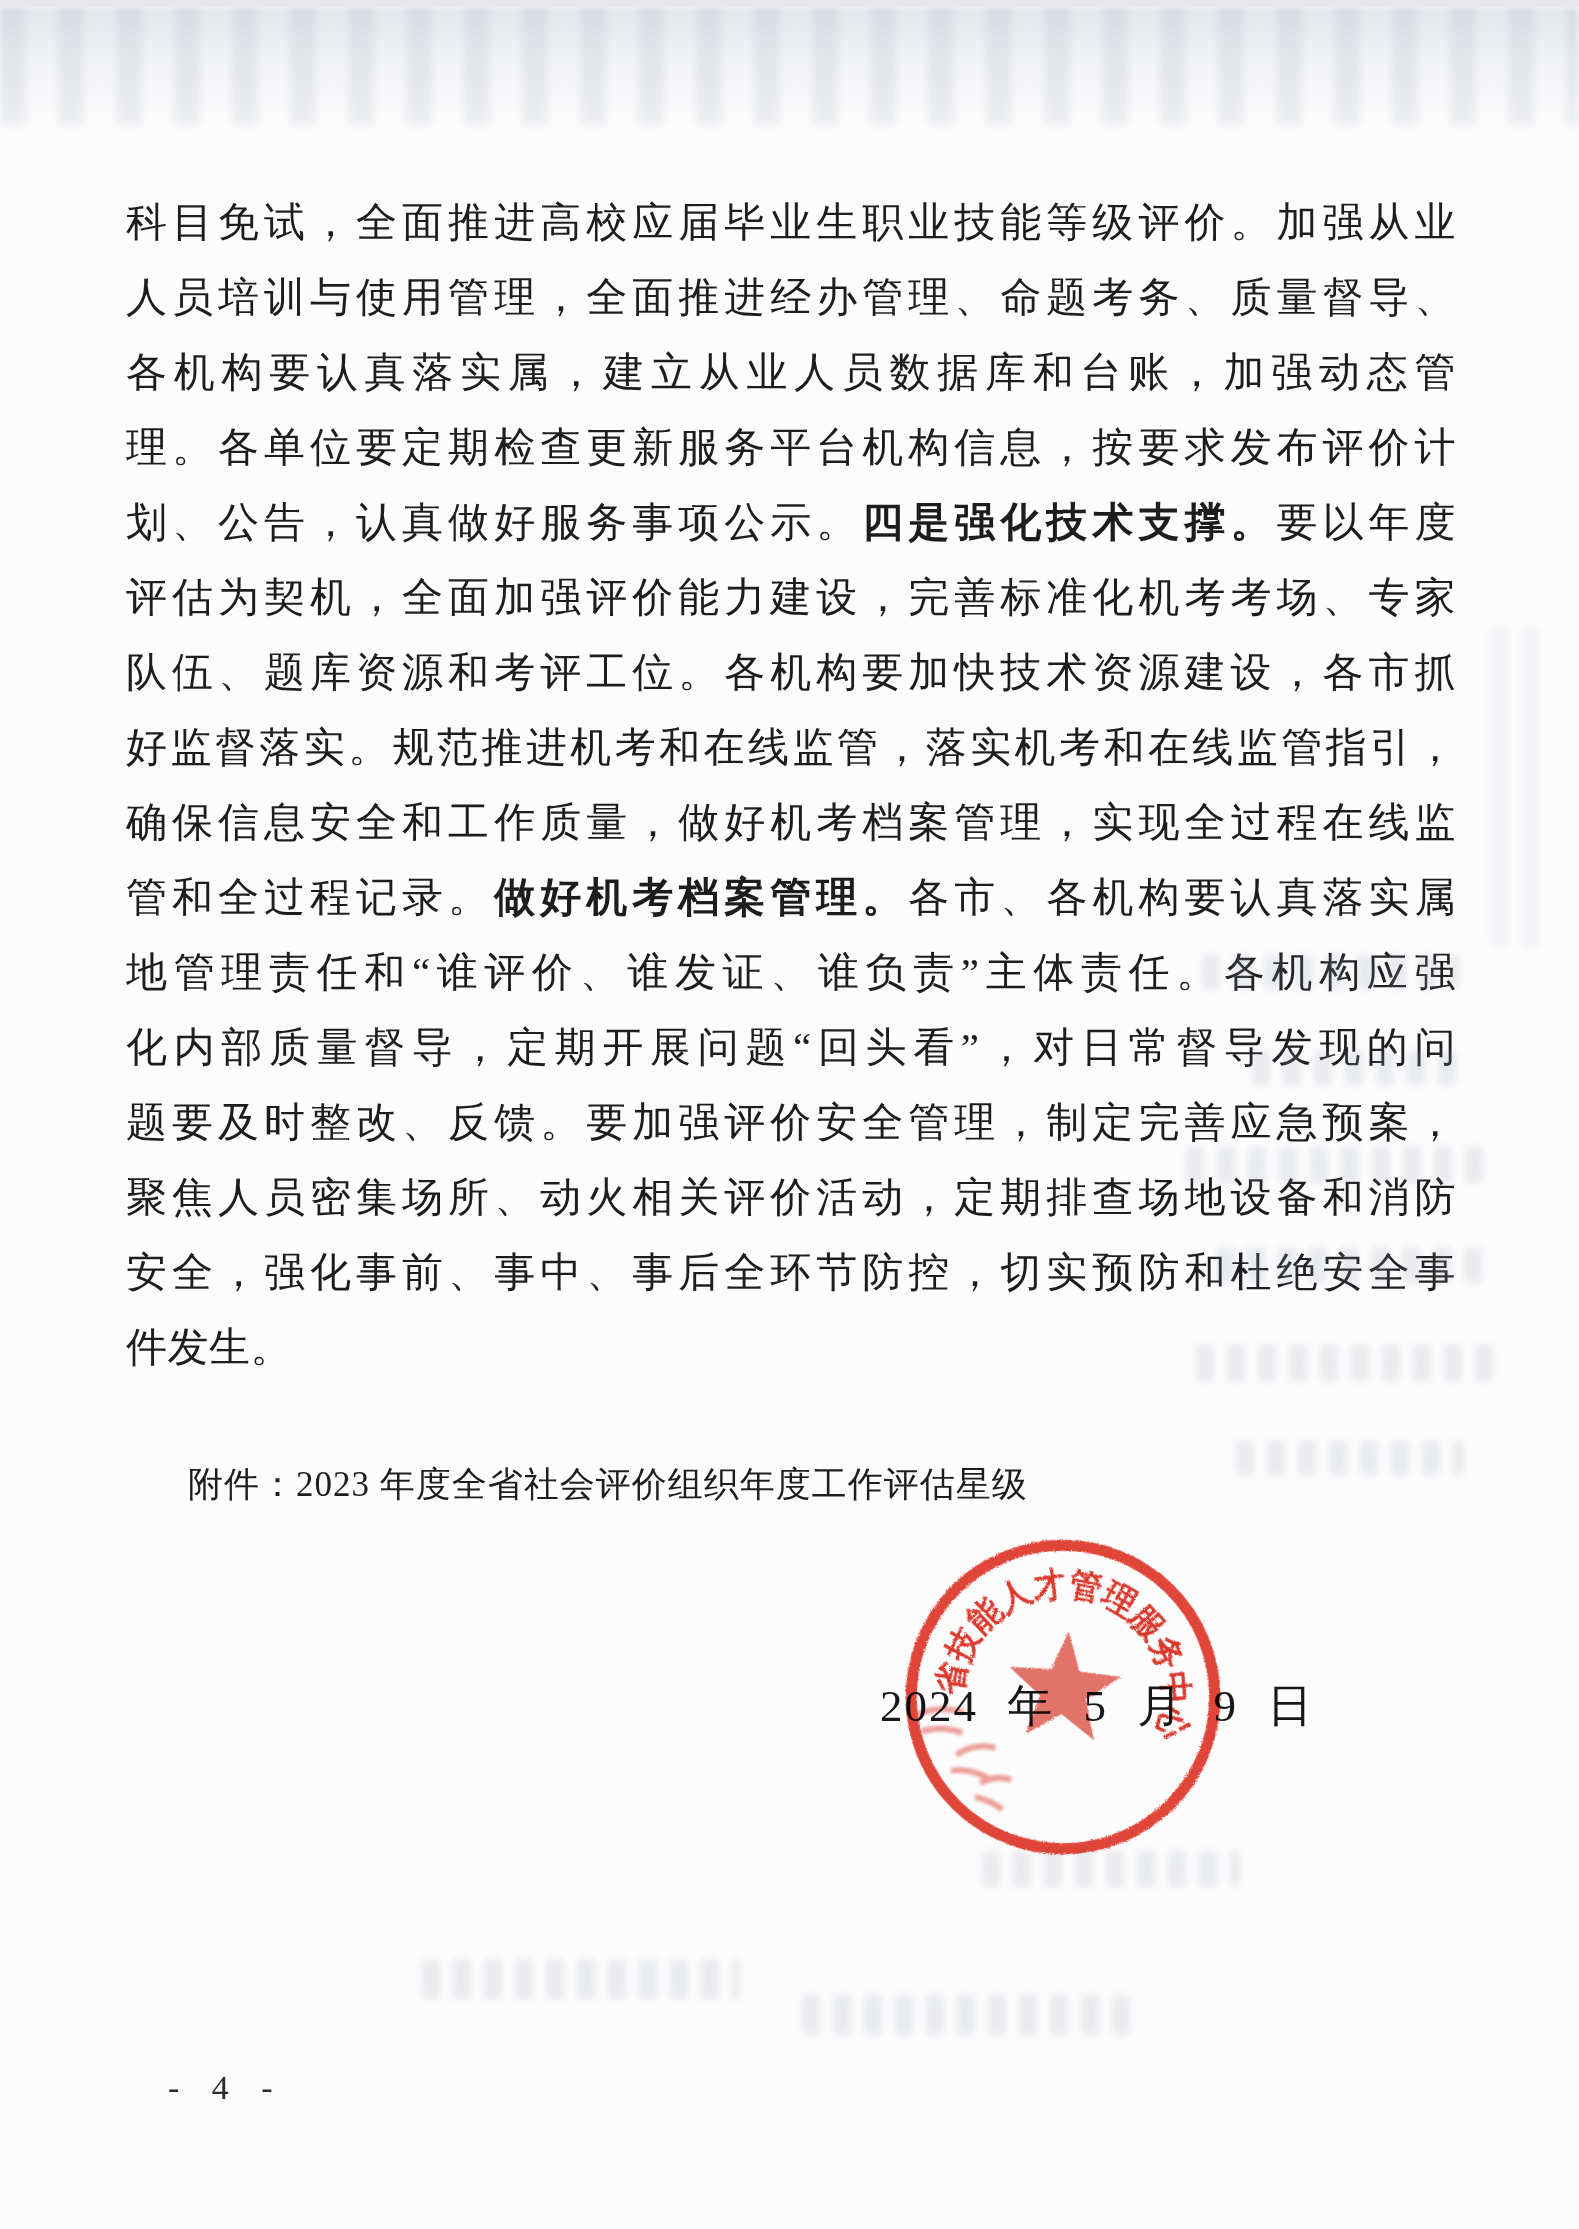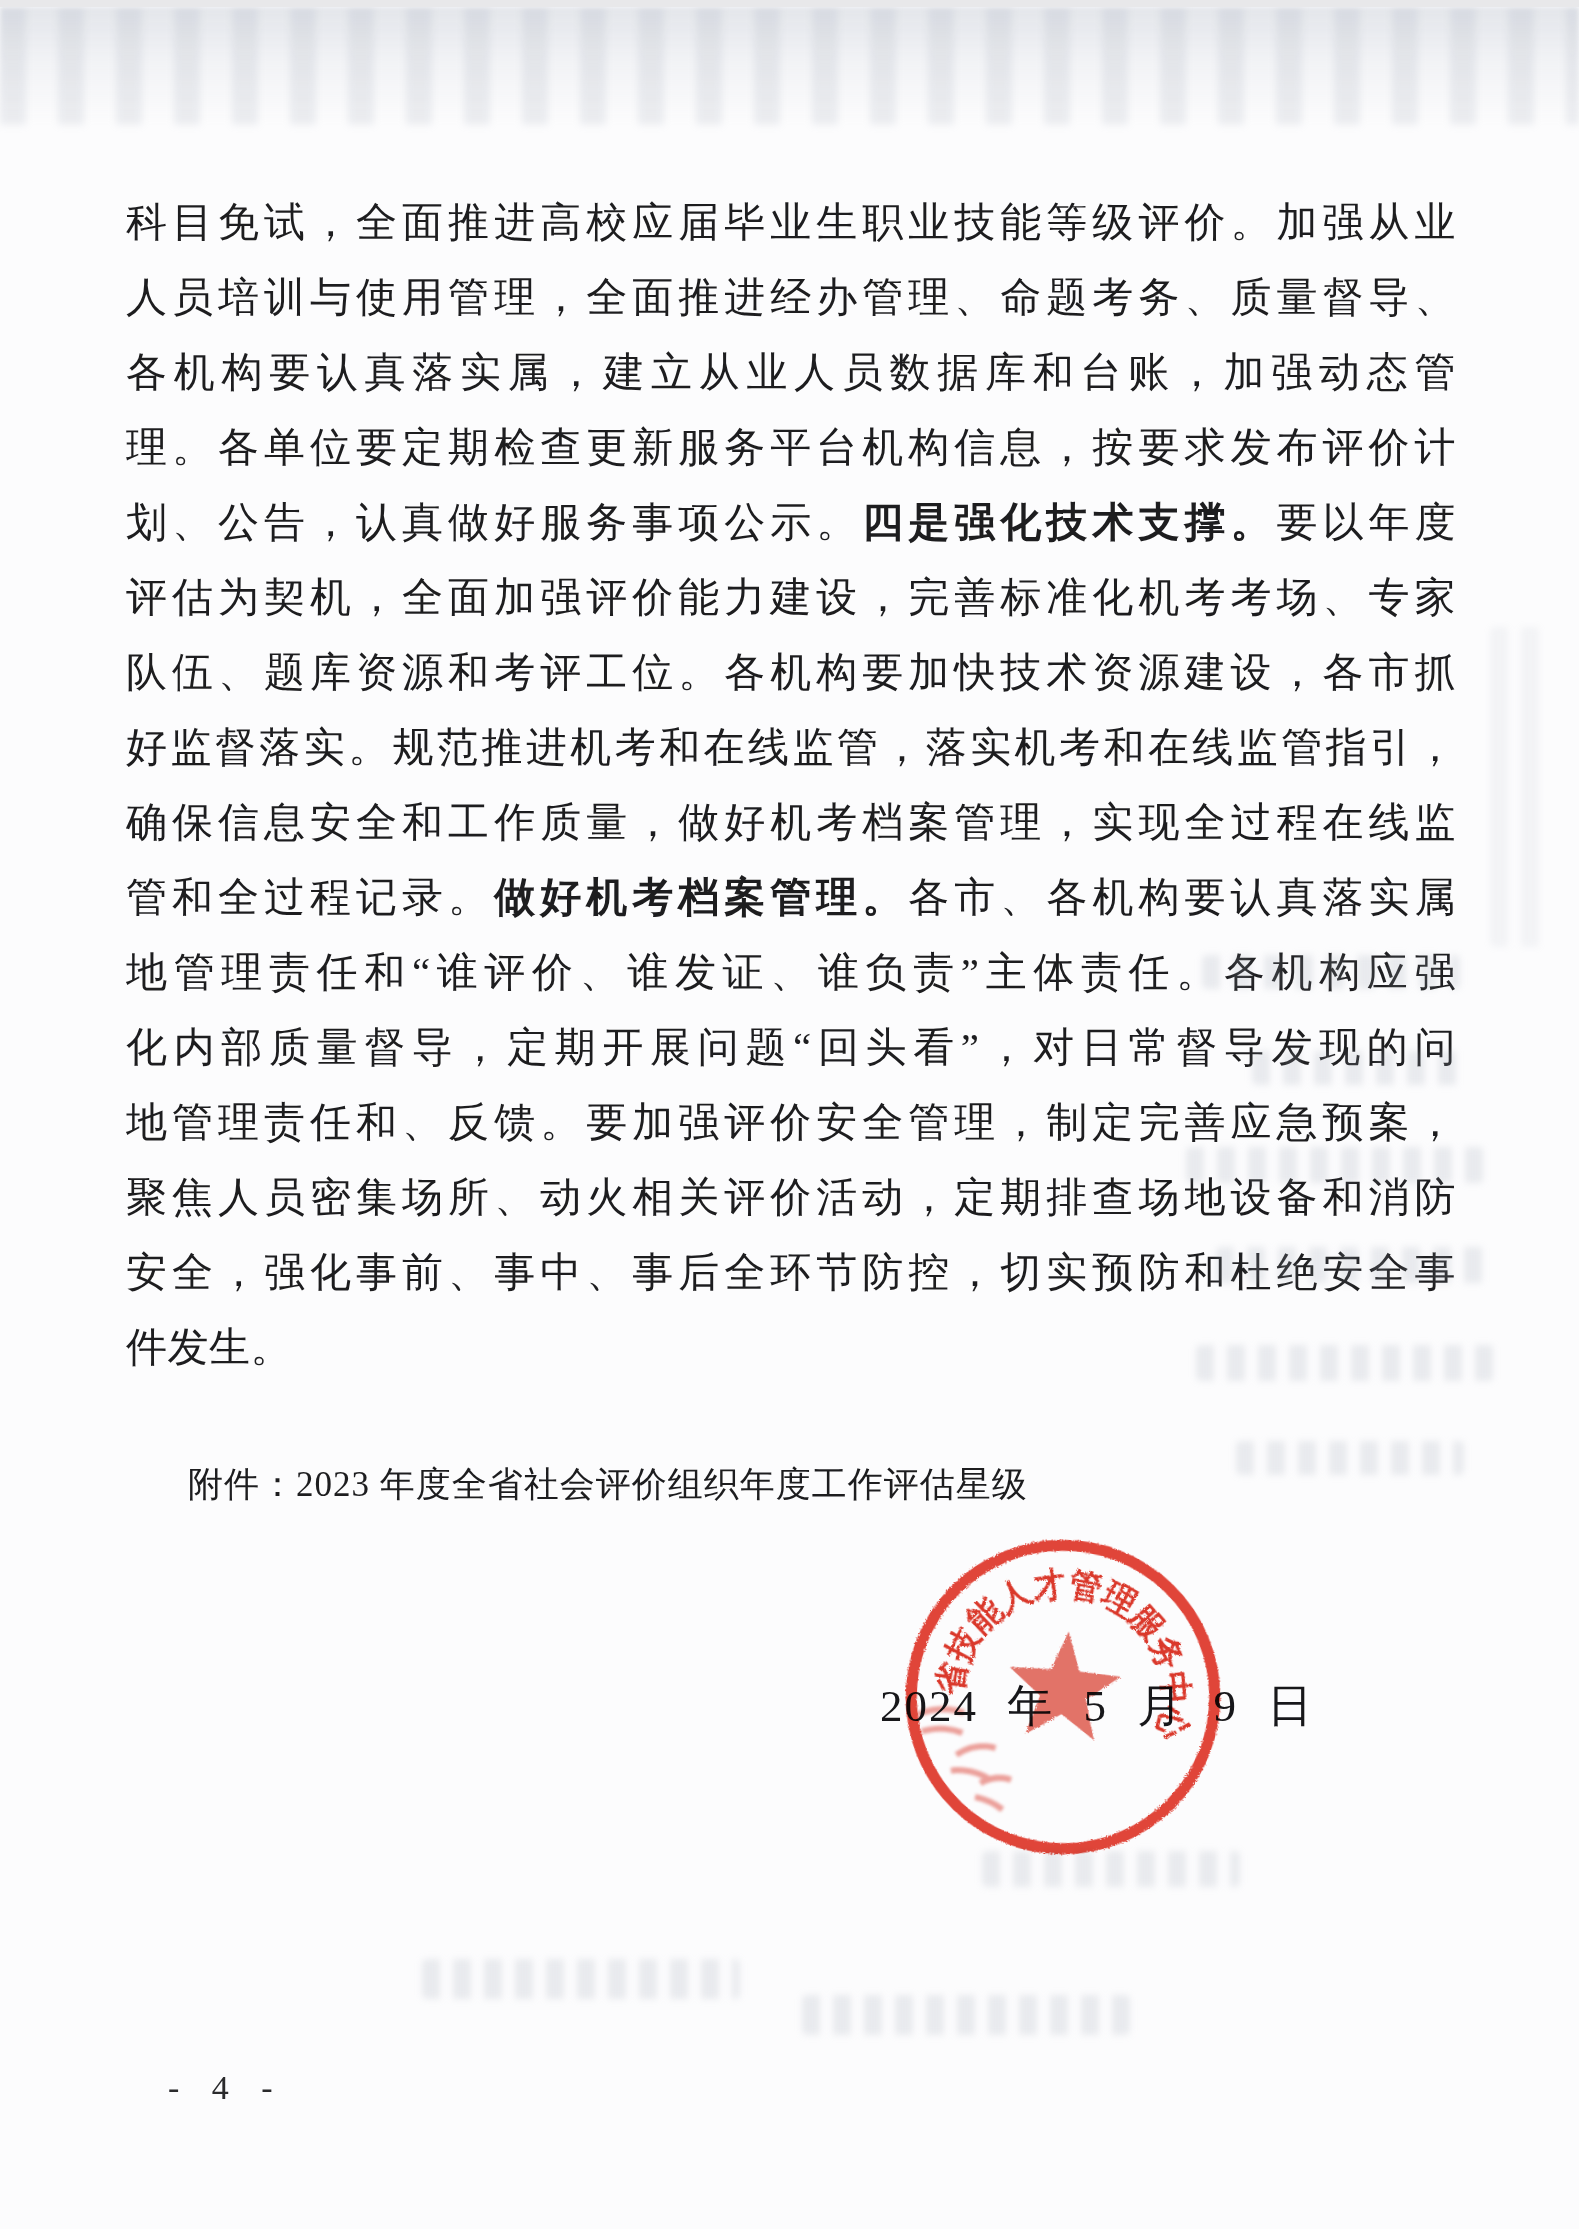--- a/index.html
+++ b/index.html
@@ -109,21 +109,21 @@
       <div class="line"><span>各机构要认真落实属，建立从业人员数据库和台账，加强动态管</span></div>
       <div class="line"><span>理。各单位要定期检查更新服务平台机构信息，按要求发布评价计</span></div>
       <div class="line"><span>划、公告，认真做好服务事项公示。</span><span class="bold">四是强化技术支撑。</span><span>要以年度</span></div>
       <div class="line"><span>评估为契机，全面加强评价能力建设，完善标准化机考考场、专家</span></div>
       <div class="line"><span>队伍、题库资源和考评工位。各机构要加快技术资源建设，各市抓</span></div>
       <div class="line"><span>好监督落实。规范推进机考和在线监管，落实机考和在线监管指引，</span></div>
       <div class="line"><span>确保信息安全和工作质量，做好机考档案管理，实现全过程在线监</span></div>
       <div class="line"><span>管和全过程记录。</span><span class="bold">做好机考档案管理。</span><span>各市、各机构要认真落实属</span></div>
       <div class="line"><span>地管理责任和“谁评价、谁发证、谁负责”主体责任。各机构应强</span></div>
       <div class="line"><span>化内部质量督导，定期开展问题“回头看”，对日常督导发现的问</span></div>
-      <div class="line"><span>地管理责任和、反馈。要加强评价安全管理，制定完善应急预案，</span></div>
+      <div class="line"><span>题要及时整改、反馈。要加强评价安全管理，制定完善应急预案，</span></div>
       <div class="line"><span>聚焦人员密集场所、动火相关评价活动，定期排查场地设备和消防</span></div>
       <div class="line"><span>安全，强化事前、事中、事后全环节防控，切实预防和杜绝安全事</span></div>
       <div class="line short"><span>件发生。</span></div>
     </div>
 
   <div class="attachment">附件：2023 年度全省社会评价组织年度工作评估星级</div>
 
   <div class="issue-date">2024 年 5 月 9 日</div>
 
   <div class="seal">

